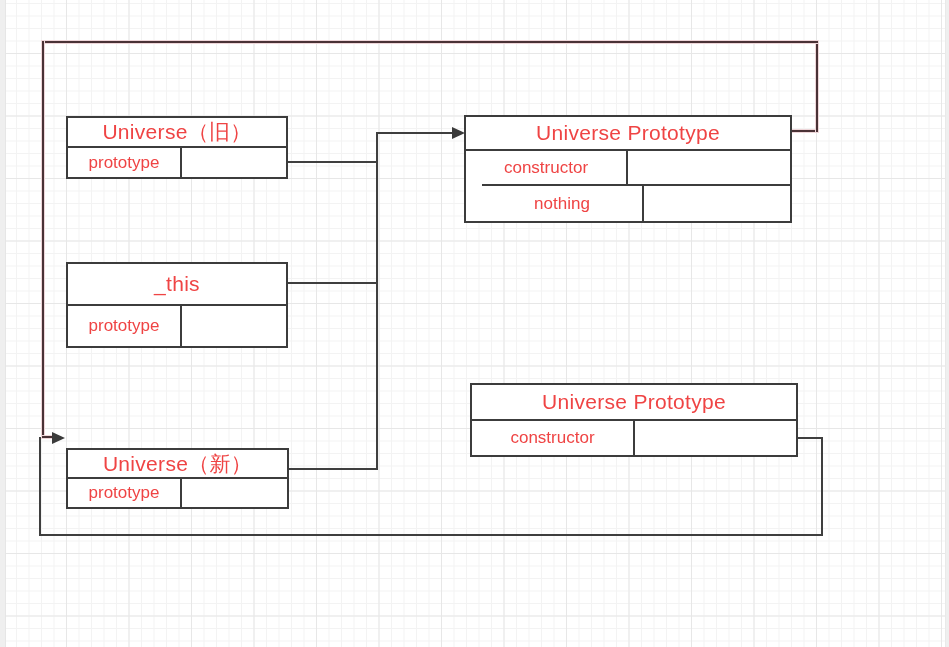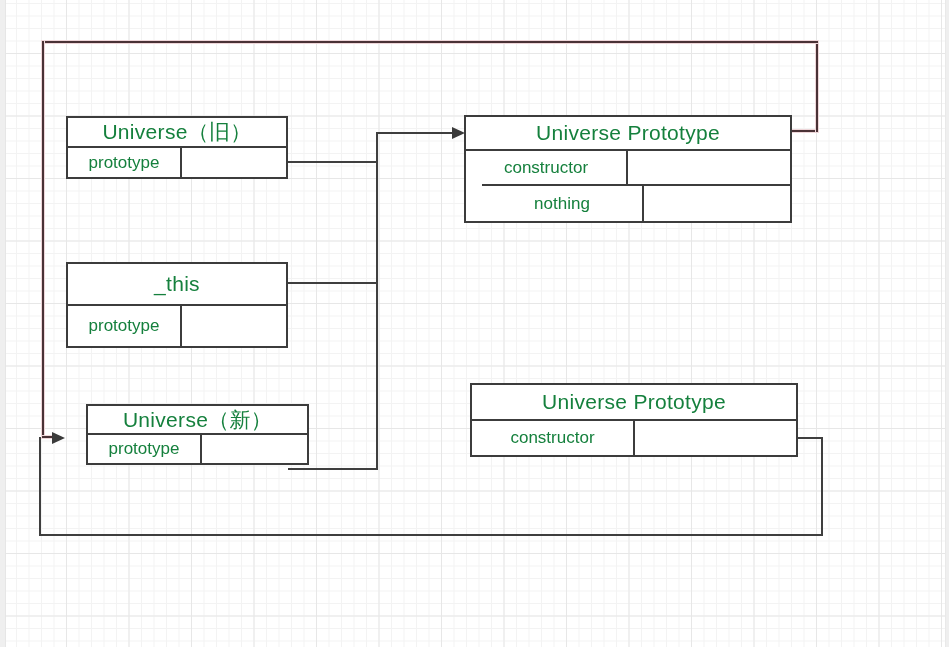--- a/index.html
+++ b/index.html
@@ -9,21 +9,21 @@
     overflow:hidden;
     background-color:#ffffff;
     background-image:
       linear-gradient(to right, #e7e7e7 1px, transparent 1px),
       linear-gradient(to bottom, #e7e7e7 1px, transparent 1px),
       linear-gradient(to right, #f3f3f3 1px, transparent 1px),
       linear-gradient(to bottom, #f3f3f3 1px, transparent 1px);
     background-size:62.5px 62.5px,62.5px 62.5px,12.5px 12.5px,12.5px 12.5px;
     background-position:3.5px 0,0 53px,3.5px 0,0 3px;
     font-family:"Liberation Sans","DejaVu Sans",sans-serif;
-    color:#15803d;
+    color:#ef4444;
   }
   .edge-strip{position:absolute;background:#efefef;z-index:6;}
   #edge-left{left:0;top:0;width:5px;height:647px;border-right:1px solid #e6e6e6;}
   #edge-right{right:0;top:0;width:3px;height:647px;border-left:1px solid #e9e9e9;}
 
   
   .shape{
     position:absolute;
     background:#ffffff;
     border:2px solid #3c3c3c;
@@ -54,21 +54,21 @@
   #box-proto-top .hdr{height:32px;}
   #box-proto-top .row-1{height:35px;}
   #box-proto-top .row-2{height:37px;margin-left:16px;}
   #box-proto-top .key{width:162px;}
 
   #box-this{left:66px;top:262px;width:222px;}
   #box-this .hdr{height:40px;}
   #box-this .row{height:42px;}
   #box-this .key{width:114px;}
 
-  #box-new{left:66px;top:404px;width:223px;margin-left:20px;}
+  #box-new{left:66px;top:448px;width:223px;}
   #box-new .hdr{height:27px;}
   #box-new .row{height:30px;}
   #box-new .key{width:114px;}
 
   #box-proto-bottom{left:470px;top:383px;width:328px;}
   #box-proto-bottom .hdr{height:34px;}
   #box-proto-bottom .row{height:36px;}
   #box-proto-bottom .key{width:163px;}
 
   

